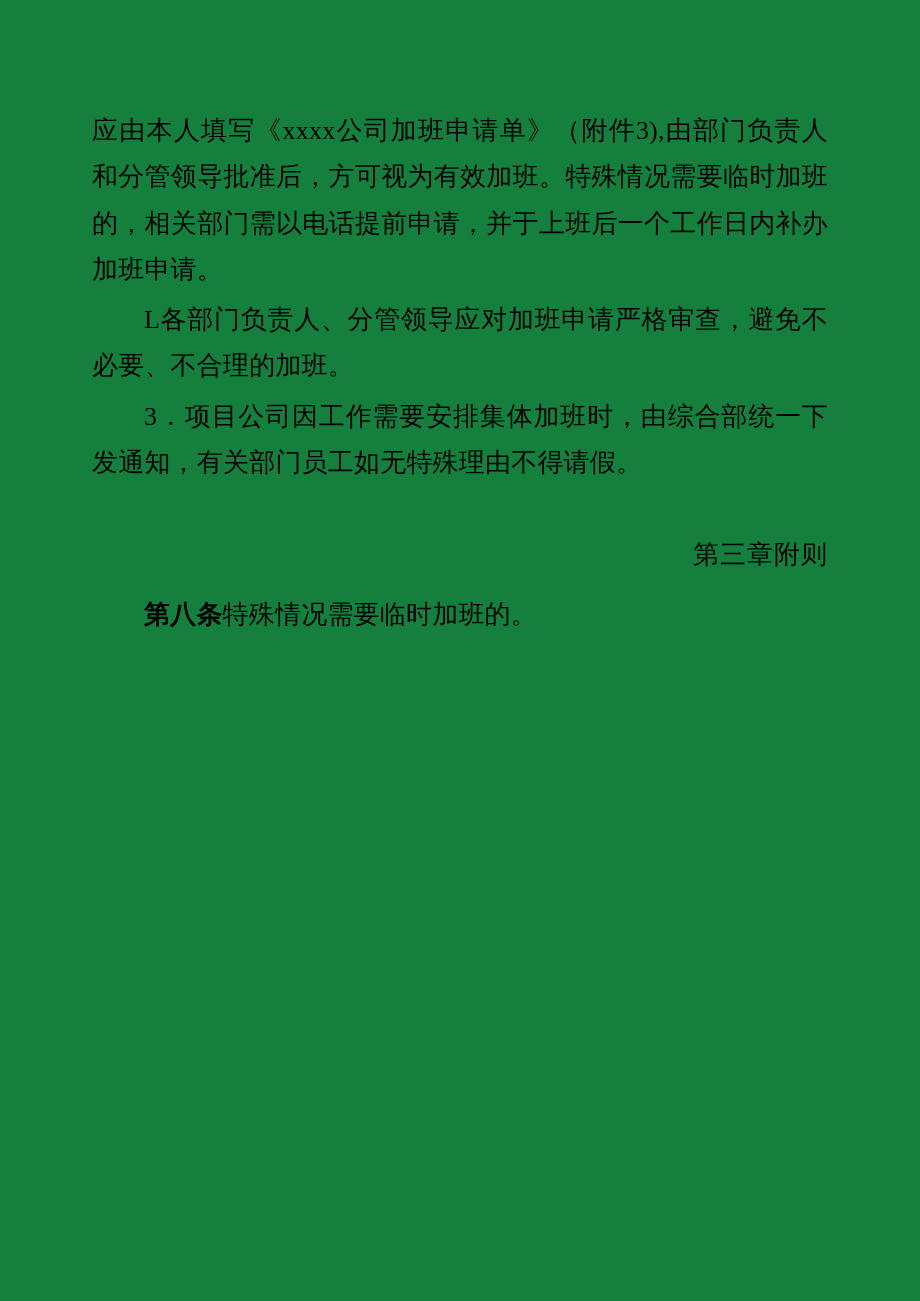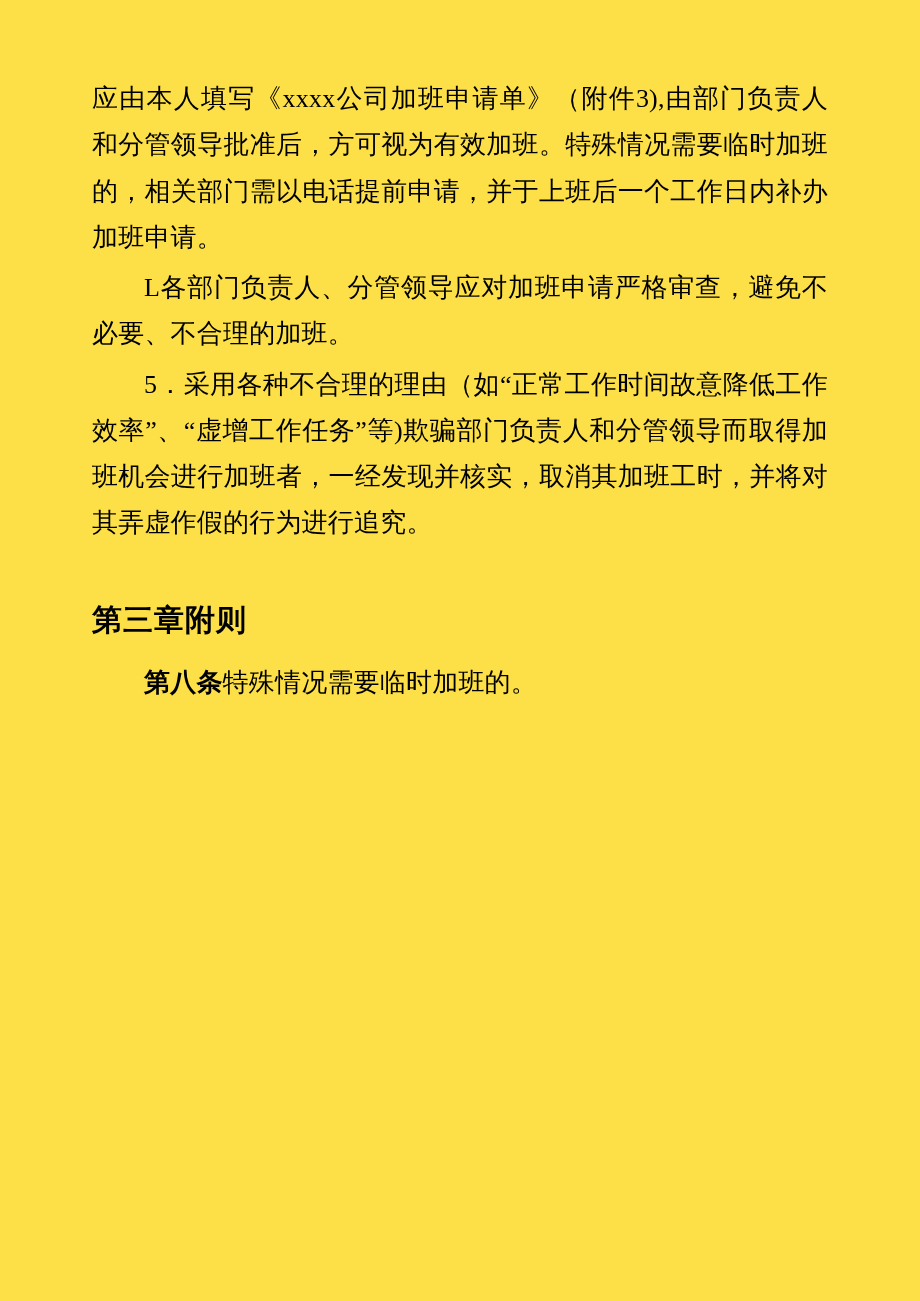--- a/index.html
+++ b/index.html
@@ -12,42 +12,42 @@
     height: 1301px;
     font-family: "Liberation Serif", "DejaVu Serif", serif;
     color: #000000;
     overflow: hidden;
   }
   .page {
     position: relative;
     width: 920px;
     height: 1301px;
     box-sizing: border-box;
-    padding: 76px 92px 0 92px;
-    background: #fde047;
+    padding: 108px 92px 0 92px;
+    background: #15803d;
   }
   .doc-body {
     font-size: 26px;
     line-height: 1.78;
     text-align: justify;
     text-justify: inter-ideograph;
     letter-spacing: 0.2px;
   }
   .para {
     margin: 0 0 4px 0;
     text-indent: 0;
   }
   .para.indent {
     text-indent: 2em;
   }
   .chapter-title {
     margin: 46px 0 14px 0;
-    text-align: left;
-    font-size: 30px;
-    font-weight: bold;
+    text-align: right;
+    font-size: 26px;
+    font-weight: normal;
     letter-spacing: 1px;
   }
   .clause {
     margin: 0 0 6px 0;
     text-indent: 2em;
     font-size: 26px;
   }
   .clause .clause-no {
     font-weight: bold;
   }
@@ -56,23 +56,23 @@
 <body>
 
 <div class="page">
   <div class="doc-body">
 
     <p class="para">应由本人填写《xxxx公司加班申请单》（附件3),由部门负责人和分管领导批准后，方可视为有效加班。特殊情况需要临时加班的，相关部门需以电话提前申请，并于上班后一个工作日内补办加班申请。</p>
 
 
     <p class="para indent">L各部门负责人、分管领导应对加班申请严格审查，避免不必要、不合理的加班。</p>
 
+    <p class="para indent">3．项目公司因工作需要安排集体加班时，由综合部统一下发通知，有关部门员工如无特殊理由不得请假。</p>
 
 
-    <p class="para indent">5．采用各种不合理的理由（如“正常工作时间故意降低工作效率”、“虚增工作任务”等)欺骗部门负责人和分管领导而取得加班机会进行加班者，一经发现并核实，取消其加班工时，并将对其弄虚作假的行为进行追究。</p>
 
     <h2 class="chapter-title">第三章附则</h2>
 
 
     <p class="clause"><span class="clause-no">第八条</span><span>特殊情况需要临时加班的。</span></p>
 
   </div>
 </div>
 
 </body></html>

